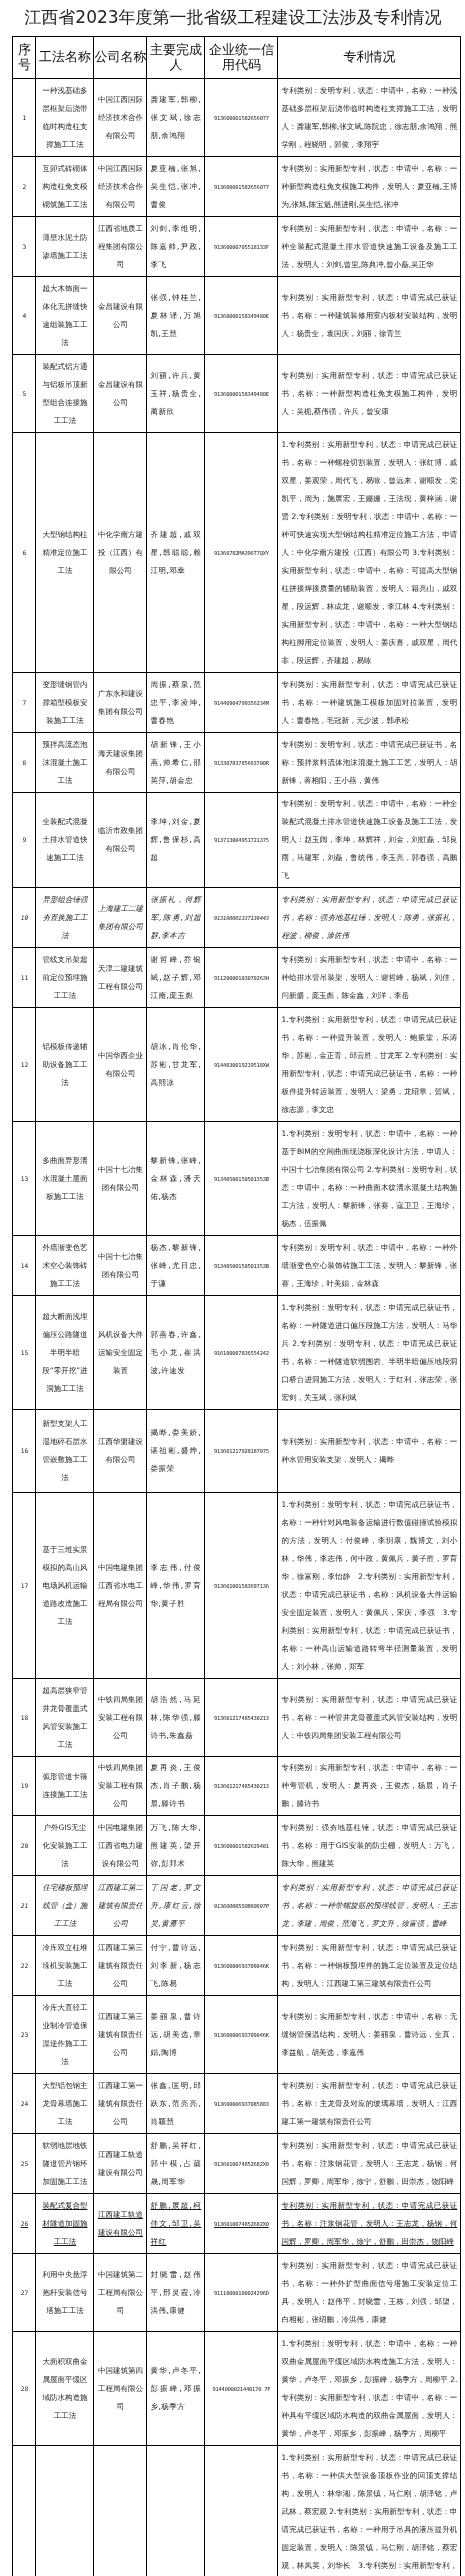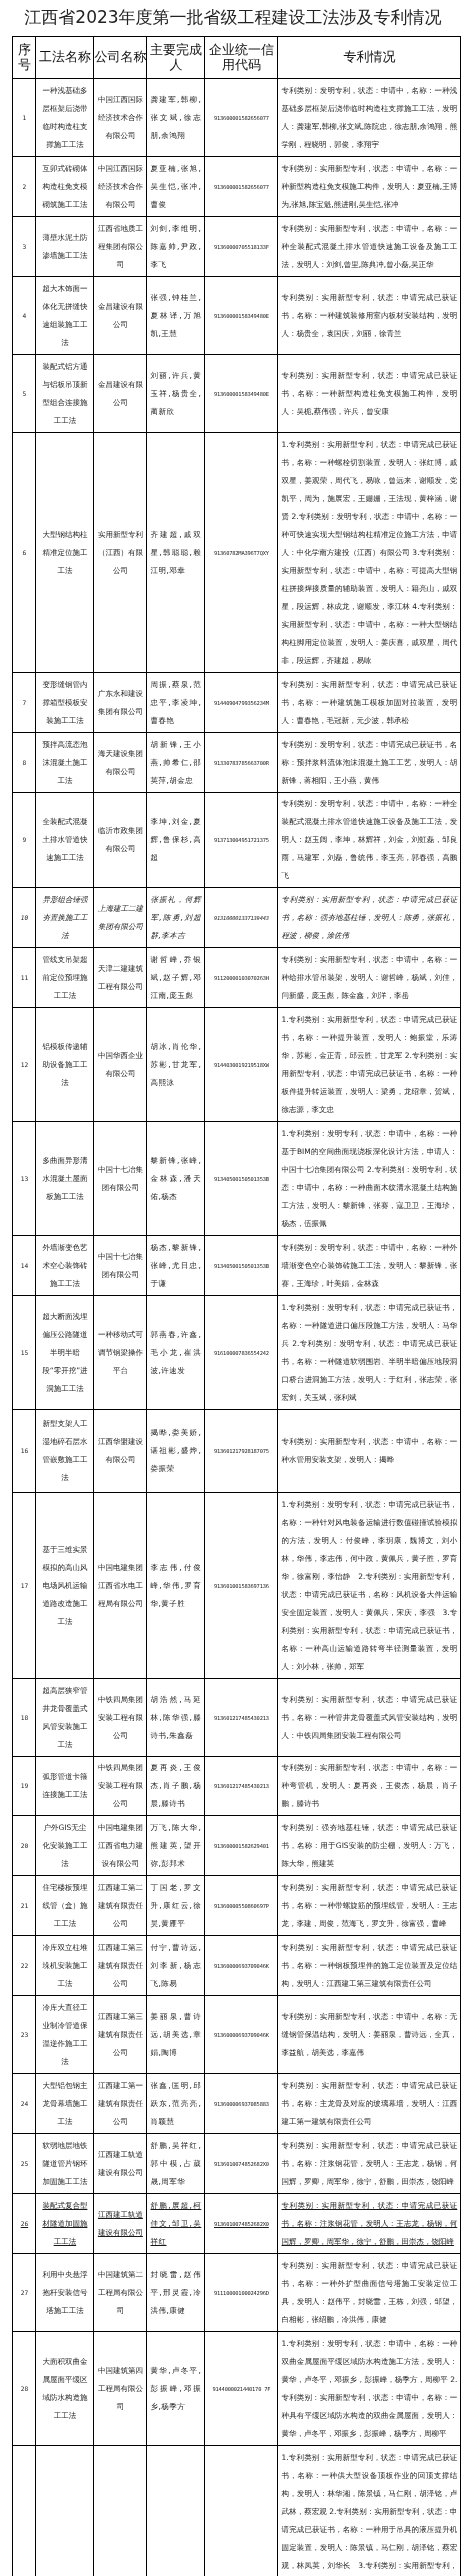--- a/index.html
+++ b/index.html
@@ -79,21 +79,21 @@
         <td class="no">5</td>
         <td class="name">装配式铝方通与铝板吊顶新型组合连接施工工法</td>
         <td class="company">金昌建设有限公司</td>
         <td class="people">刘丽,许兵,黄玉祥,杨贵全,蔺新欣</td>
         <td class="code">91360000158349480E</td>
         <td class="patent">专利类别：实用新型专利，状态：申请完成已获证书，名称：一种新型构造柱免支模施工构件，发明人：吴栀,蔡伟强，许兵，曾安康</td>
       </tr>
       <tr style="height: 240px;">
         <td class="no">6</td>
         <td class="name">大型钢结构柱精准定位施工工法</td>
-        <td class="company">实用新型专利（江西）有限公司</td>
+        <td class="company">中化学南方建投（江西）有限公司</td>
         <td class="people">齐建超,戚双星,韩聪聪,赖江明,邓幸</td>
         <td class="code">91360782MA396T7QXY</td>
         <td class="patent">1.专利类别：实用新型专利，状态：申请完成已获证书，名称：一种螺栓切割装置，发明人：张红博，戚双星，姜观荣，周代飞，易咏，曾远来，谢顺发，党凯平，周为，施展宏，王姗姗，王法现，黄梓涵，谢贤 2.专利类别：发明专利，状态：申请中，名称：一种可快速实现大型钢结构柱精准定位施工方法，申请人：中化学南方建投（江西）有限公司 3.专利类别：实用新型专利，状态：申请中，名称：可提高大型钢柱拼接焊接质量的辅助装置，发明人：籍亮山，戚双星，段运辉，林成龙，谢顺发，李江林 4.专利类别：实用新型专利，状态：申请中，名称：一种大型钢结构柱脚用定位装置，发明人：姜庆喜，戚双星，周代非，段运辉，齐建超，易咏</td>
       </tr>
       <tr style="height: 60px;">
         <td class="no">7</td>
         <td class="name">变形缝钢管内撑箱型模板安装施工工法</td>
         <td class="company">广东永和建设集团有限公司</td>
         <td class="people">周振,蔡泉,范忠平,李凌坤,曹春艳</td>
         <td class="code">91440904799356234M</td>
@@ -151,21 +151,21 @@
         <td class="no">14</td>
         <td class="name">外墙渐变色艺术空心装饰砖施工工法</td>
         <td class="company">中国十七冶集团有限公司</td>
         <td class="people">杨杰,黎新锋,张峰,尤日忠,于谦</td>
         <td class="code">91340500150501353B</td>
         <td class="patent">专利类别：发明专利，状态：申请中，名称：一种外墙渐变色空心装饰砖施工工法，发明人：黎新锋，张赛，王海珍，叶美娟，金林森</td>
       </tr>
       <tr style="height: 114px;">
         <td class="no">15</td>
         <td class="name">超大断面浅埋偏压公路隧道半明半暗段“零开挖”进洞施工工法</td>
-        <td class="company">一种移动式可调节钢梁操作平台</td>
+        <td class="company">风机设备大件运输安全固定装置</td>
         <td class="people">郭燕春,许鑫,毛小龙,崔洪波,许速发</td>
         <td class="code">916100007836554242</td>
         <td class="patent">1.专利类别：发明专利，状态：申请完成已获证书，名称：一种隧道进口偏压段施工方法，发明人：马华兵 2.专利类别：发明专利，状态：申请完成已获证书，名称：一种隧道软弱围岩、半明半暗偏压地段洞口桥台进洞施工方法，发明人：于红利，张志荣，张宏剑，关玉斌，张利斌</td>
       </tr>
       <tr style="height: 83px;">
         <td class="no">16</td>
         <td class="name">新型支架人工湿地碎石层水管嵌敷施工工法</td>
         <td class="company">江西华盟建设有限公司</td>
         <td class="people">揭晔,娄美娇,谌祖彬,盛烨,娄振荣</td>
         <td class="code">913601217928187075</td>
@@ -196,21 +196,21 @@
         <td class="patent">专利类别：实用新型专利，状态：申请中，名称：一种弯管机，发明人：夏再炎，王俊杰，杨晨，肖子鹏，滕诗书</td>
       </tr>
       <tr style="height: 60px;">
         <td class="no">20</td>
         <td class="name">户外GIS无尘化安装施工工法</td>
         <td class="company">中国电建集团江西省电力建设有限公司</td>
         <td class="people">万飞,陈大华,熊建英,望开弥,彭邦术</td>
         <td class="code">913600001582629401</td>
         <td class="patent">专利类别：强夯地基柱锤，状态：申请完成已获证书，名称：用于GIS安装的防尘棚，发明人：万飞，陈大华，熊建英</td>
       </tr>
-      <tr style="height: 60px;">
+      <tr style="height: 60px; font-style: italic;">
         <td class="no">21</td>
         <td class="name">住宅楼板预埋线管（盒）施工工法</td>
         <td class="company">江西建工第二建筑有限责任公司</td>
         <td class="people">丁国老,罗文升,康红云,徐昊,黄雁平</td>
         <td class="code">91360000550860697P</td>
         <td class="patent">专利类别：实用新型专利，状态：申请完成已获证书，名称：一种带螺旋筋的预埋线管，发明人：王志龙，李建，周俊，范海飞，罗文升，徐富强，曹峰</td>
       </tr>
       <tr style="height: 60px;">
         <td class="no">22</td>
         <td class="name">冷库双立柱堆垛机安装施工工法</td>

